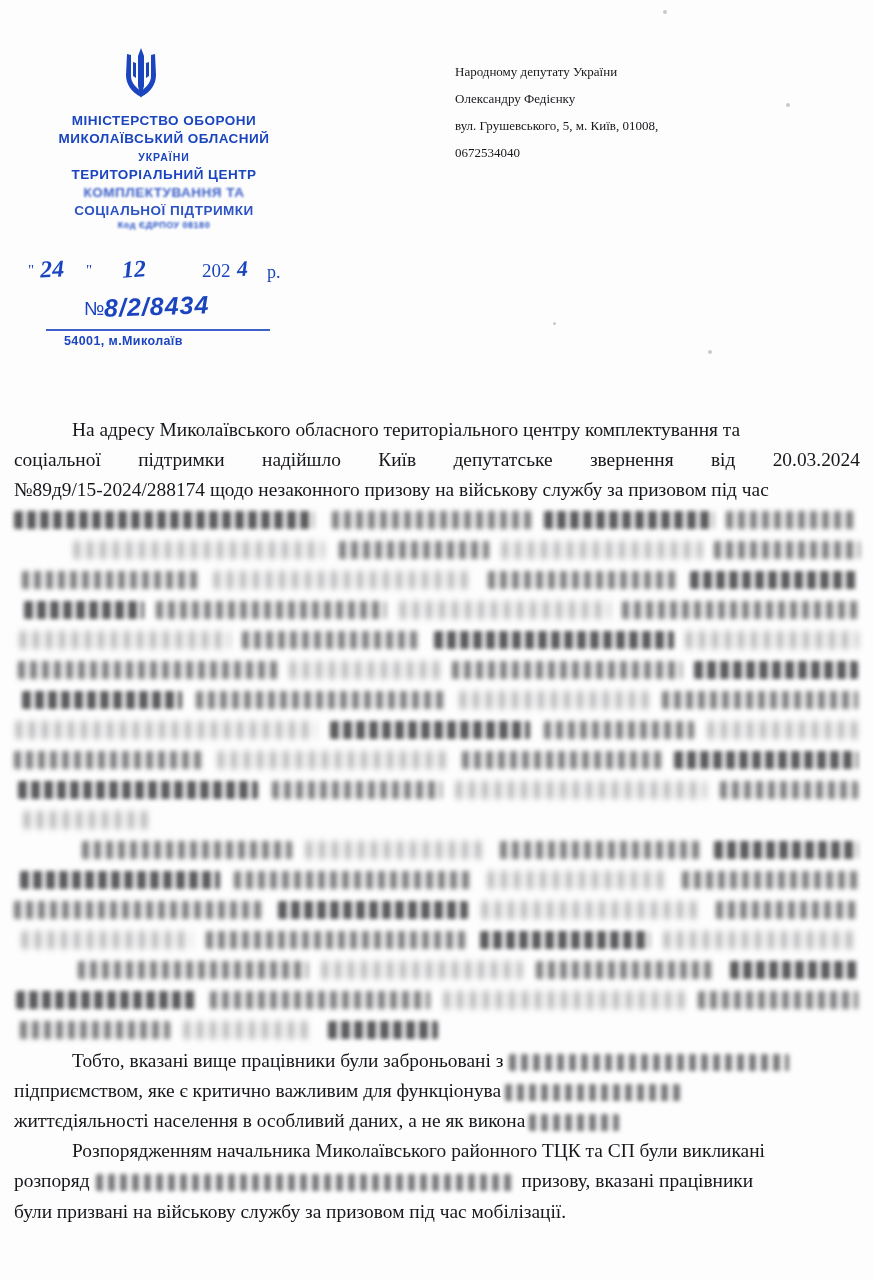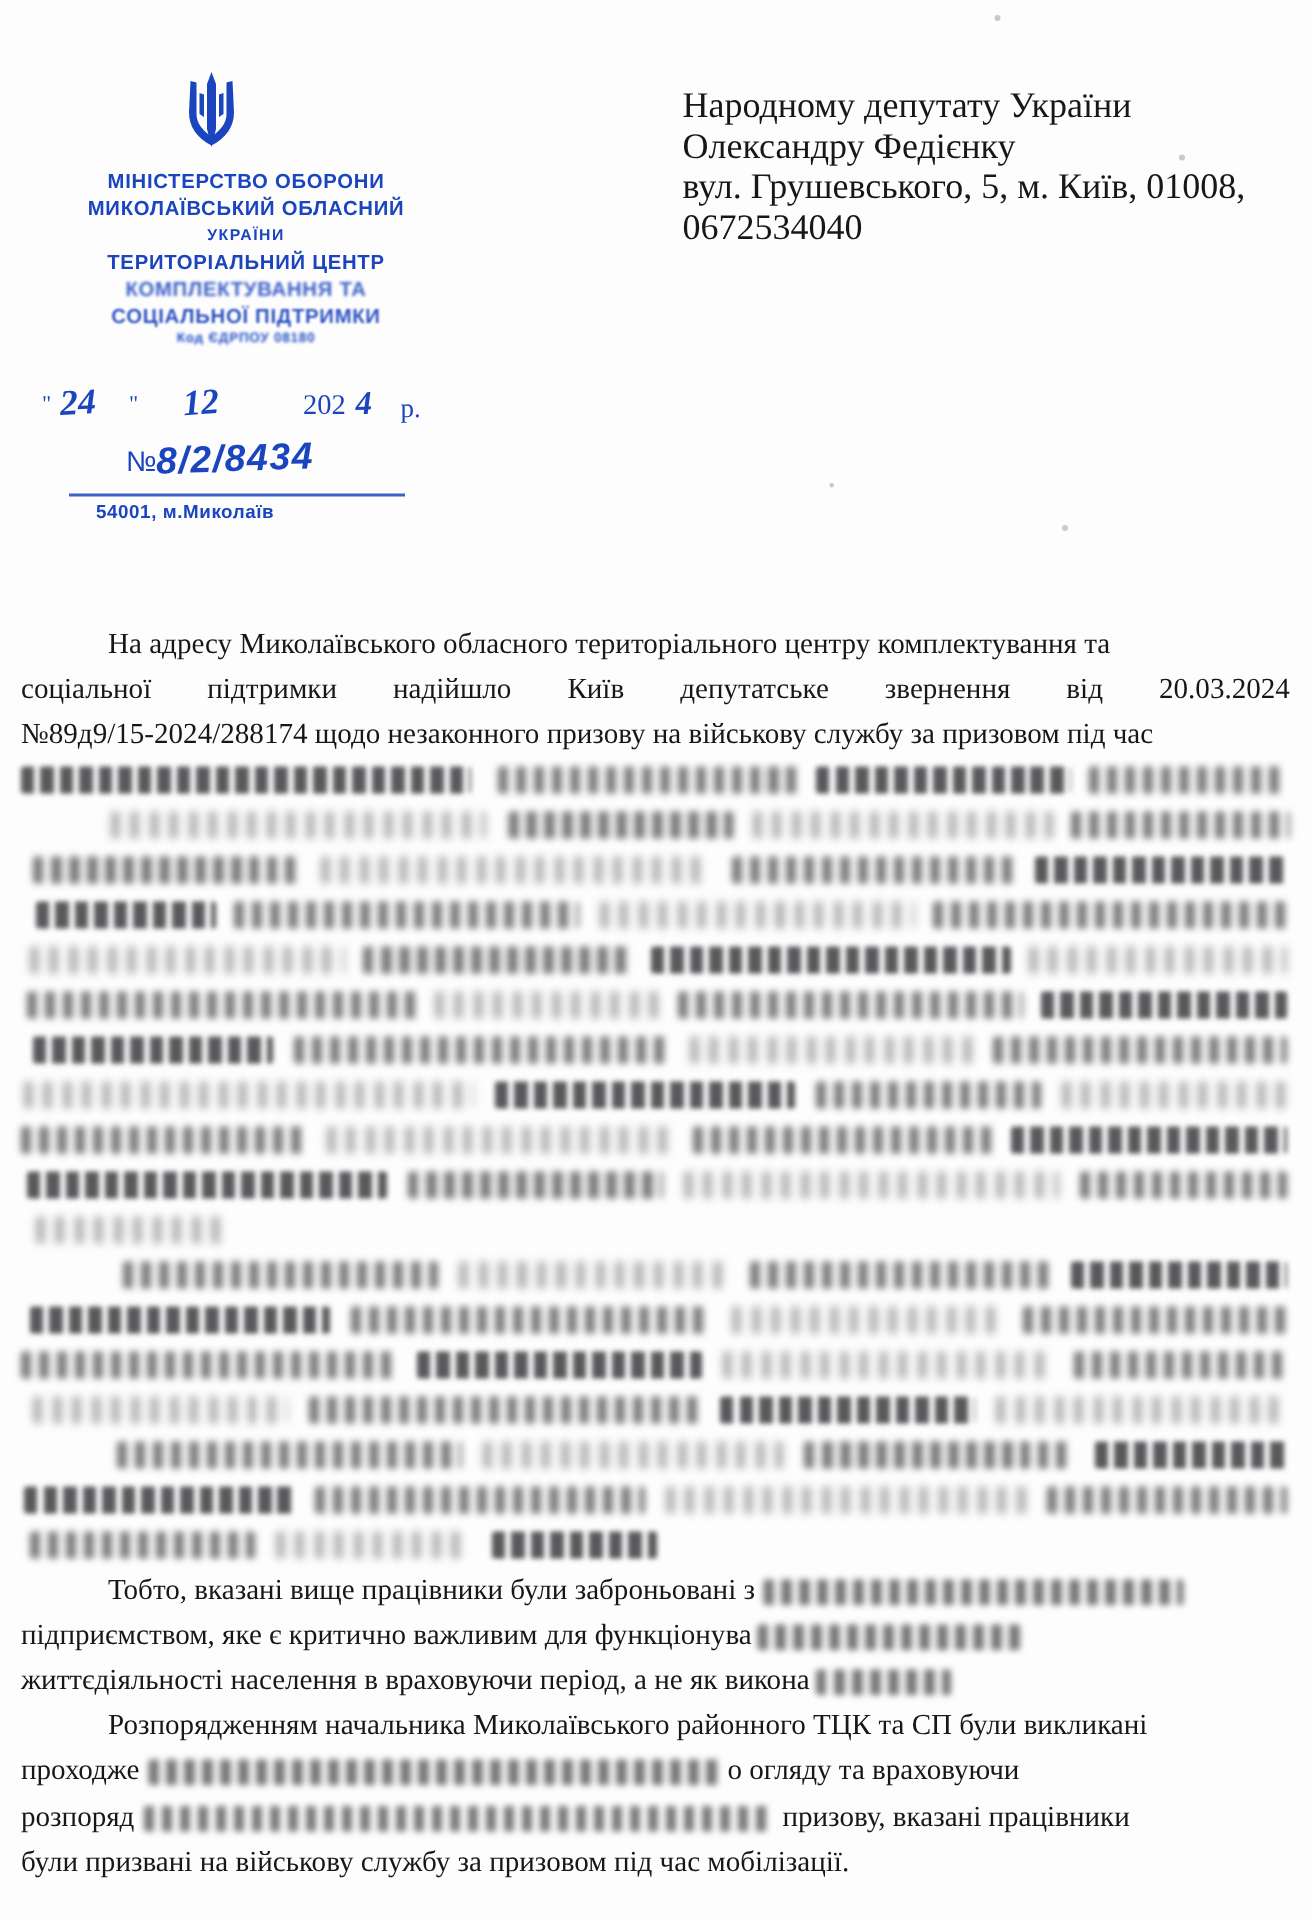--- a/index.html
+++ b/index.html
@@ -134,21 +134,21 @@
     color:#1b45bf;
     letter-spacing:.4px;
   }
 
   
   .addressee {
     position: absolute;
     left: 455px;
     top: 58px;
     width: 400px;
-    font-size: 24px;
+    font-size: 13px;
     line-height: 27px;
     color: #16171b;
   }
   .addressee div { white-space: nowrap; }
 
   
   .body {
     position: absolute;
     left: 14px;
     top: 415px;
@@ -400,24 +400,23 @@
       <span class="blurband">
         <span class="seg" style="left:6px;width:150px;"></span>
         <span class="seg lite" style="left:170px;width:130px;"></span>
         <span class="seg dense" style="left:314px;width:110px;"></span>
       </span>
     </div>
 
     <p>
       <span class="line" style="display:block;text-indent:58px;"><span>Тобто, вказані вище працівники були заброньовані з</span><span class="inlineblur" style="width:280px;margin-left:6px;"></span></span>
       <span class="line"><span>підприємством, яке є критично важливим для функціонува</span><span class="inlineblur" style="width:175px;margin-left:4px;"></span></span>
-      <span class="line"><span>життєдіяльності населення в враховуючи період, а не як викона</span><span class="inlineblur" style="width:90px;margin-left:4px;"></span></span>
+      <span class="line"><span>життєдіяльності населення в особливий даних, а не як викона</span><span class="inlineblur" style="width:90px;margin-left:4px;"></span></span>
     </p>
 
     <p>
       <span class="line" style="display:block;text-indent:58px;">Розпорядженням начальника Миколаївського районного ТЦК та СП були викликані</span>
-      <span class="line"><span>проходже</span><span class="inlineblur" style="width:380px;margin:0 6px;"></span><span>о огляду та враховуючи</span></span>
       <span class="line"><span>розпоряд</span><span class="inlineblur" style="width:420px;margin:0 6px;"></span><span>призову, вказані працівники</span></span>
       <span class="line">були призвані на військову службу за призовом під час мобілізації.</span>
     </p>
 
   </div>
 </div>
 
 </body></html>

